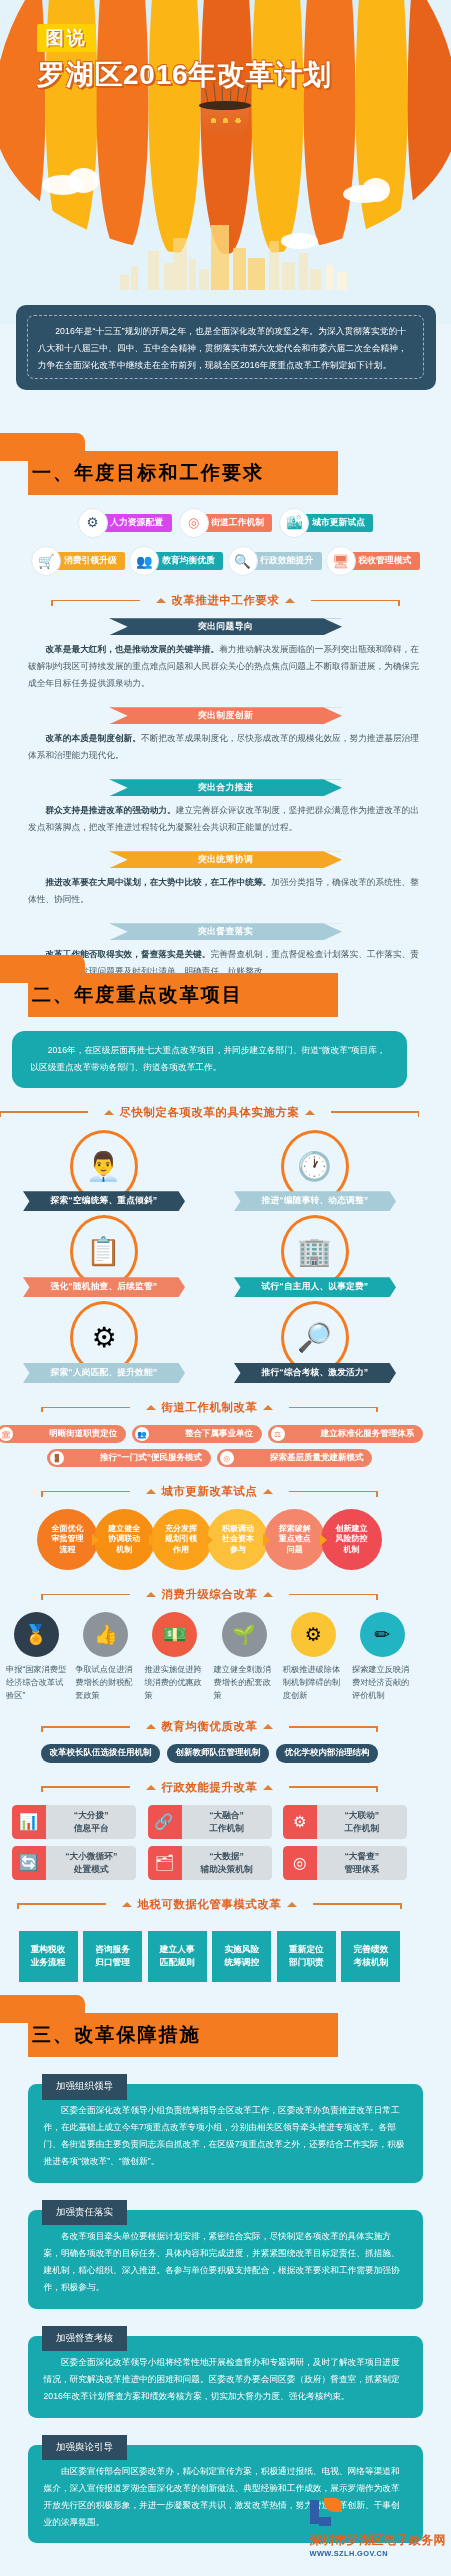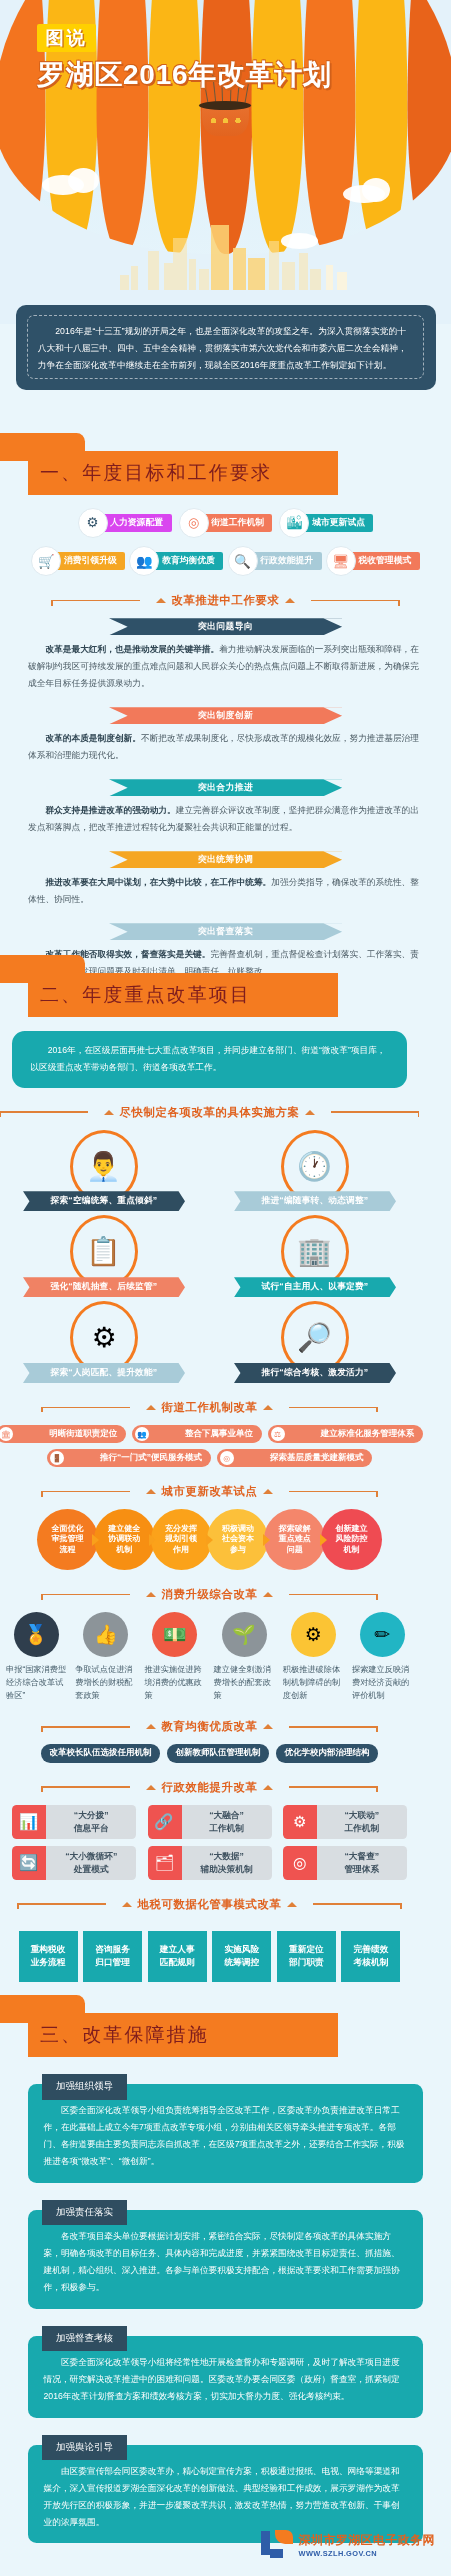--- a/index.html
+++ b/index.html
@@ -32,21 +32,21 @@
   
   .intro-wrap { position:absolute; left:15.5px; top:305px; width:420px; }
   .intro-panel { background:#2f5168; border-radius:10px; padding:10px 11.3px 11.3px; }
   .intro-inner { border:0.7px dashed rgba(255,255,255,.55); border-radius:7px; padding:7px 10px 4px; }
   .intro-inner p { color:#fff; font-size:8.7px; line-height:1.95; text-indent:2em; letter-spacing:0.1px; }
 
   
   .sec { position:relative; margin:0 0 0 0; }
   .sec-tab { position:absolute; left:0; top:-18.3px; width:85px; height:28px; background:#f47b20; border-radius:0 8.5px 0 0; }
   .sec-bar { position:relative; margin-left:28px; width:310px; height:44px; background:#f47b20; display:flex; align-items:center; }
-  .sec-bar h2 { color:#7f1d1d; font-size:19px; font-weight:normal; letter-spacing:2.1px; padding-left:12px; }
+  .sec-bar h2 { color:#000000; font-size:19px; font-weight:bold; letter-spacing:2.1px; padding-left:4px; }
   .sec-knob { position:absolute; left:28px; top:5.6px; width:21px; height:44px; background:#c8561a; border-radius:0 28px 28px 0; z-index:-1;}
 
   
   .pillrow { display:flex; justify-content:center; gap:7px; margin-top:12.7px; }
   .pillrow.r2 { gap:4.2px; margin-top:8.5px; }
   .pill { display:flex; align-items:center; position:relative; }
   .pill .circ { width:30px; height:30px; border-radius:50%; background:#fff; border:1.4px solid #dfeaf0;
                 display:flex; align-items:center; justify-content:center; position:relative; z-index:2; font-size:13.4px; }
   .pill .lbl { height:18.3px; display:flex; align-items:center; padding:0 8.5px 0 14px; margin-left:-11.3px;
                color:#fff; font-size:8.8px; font-weight:bold; border-radius:2.1px; white-space:nowrap; }
@@ -122,21 +122,21 @@
   .teal-card p { color:#fff; font-size:8.7px; line-height:1.95; text-indent:2em; }
 
   
   .gblock { width:395px; margin:0 auto 17px; position:relative; padding-top:10px; }
   .gtab { position:absolute; left:14px; top:0; background:#2f4d60; color:#fff; font-size:9.5px;
           padding:6.3px 14px; z-index:3; }
   .gbody { background:#18a9ae; border-radius:8.5px; padding:18.3px 15.5px 12.7px; }
   .gbody p { color:#fff; font-size:8.7px; line-height:1.95; text-indent:2em; }
 
   
-  .footer { position:absolute; right:16px; bottom:18.3px; display:flex; align-items:flex-end; gap:5.6px; }
+  .footer { position:absolute; right:5px; bottom:18.3px; display:flex; align-items:flex-start; gap:5.6px;flex-direction:column; }
   .flogo { width:32px; height:28px; position:relative; }
   .flogo .l1 { position:absolute; left:0; top:1.4px; width:9.2px; height:24px; background:#2f5da8; }
   .flogo .l2 { position:absolute; left:9.2px; bottom:0; width:12.7px; height:9.2px; background:#2f5da8; }
   .flogo .l3 { position:absolute; left:14px; top:0; width:18.3px; height:14px; background:#f47b20;
                border-radius:0 7px 0 10px; }
   .ftext .f1 { color:#e0621f; font-size:12px; font-weight:bold; letter-spacing:0.4px; }
   .ftext .f2 { color:#2f5da8; font-size:7.4px; font-weight:bold; letter-spacing:0.4px; }
 </style>
 </head>
 <body>

